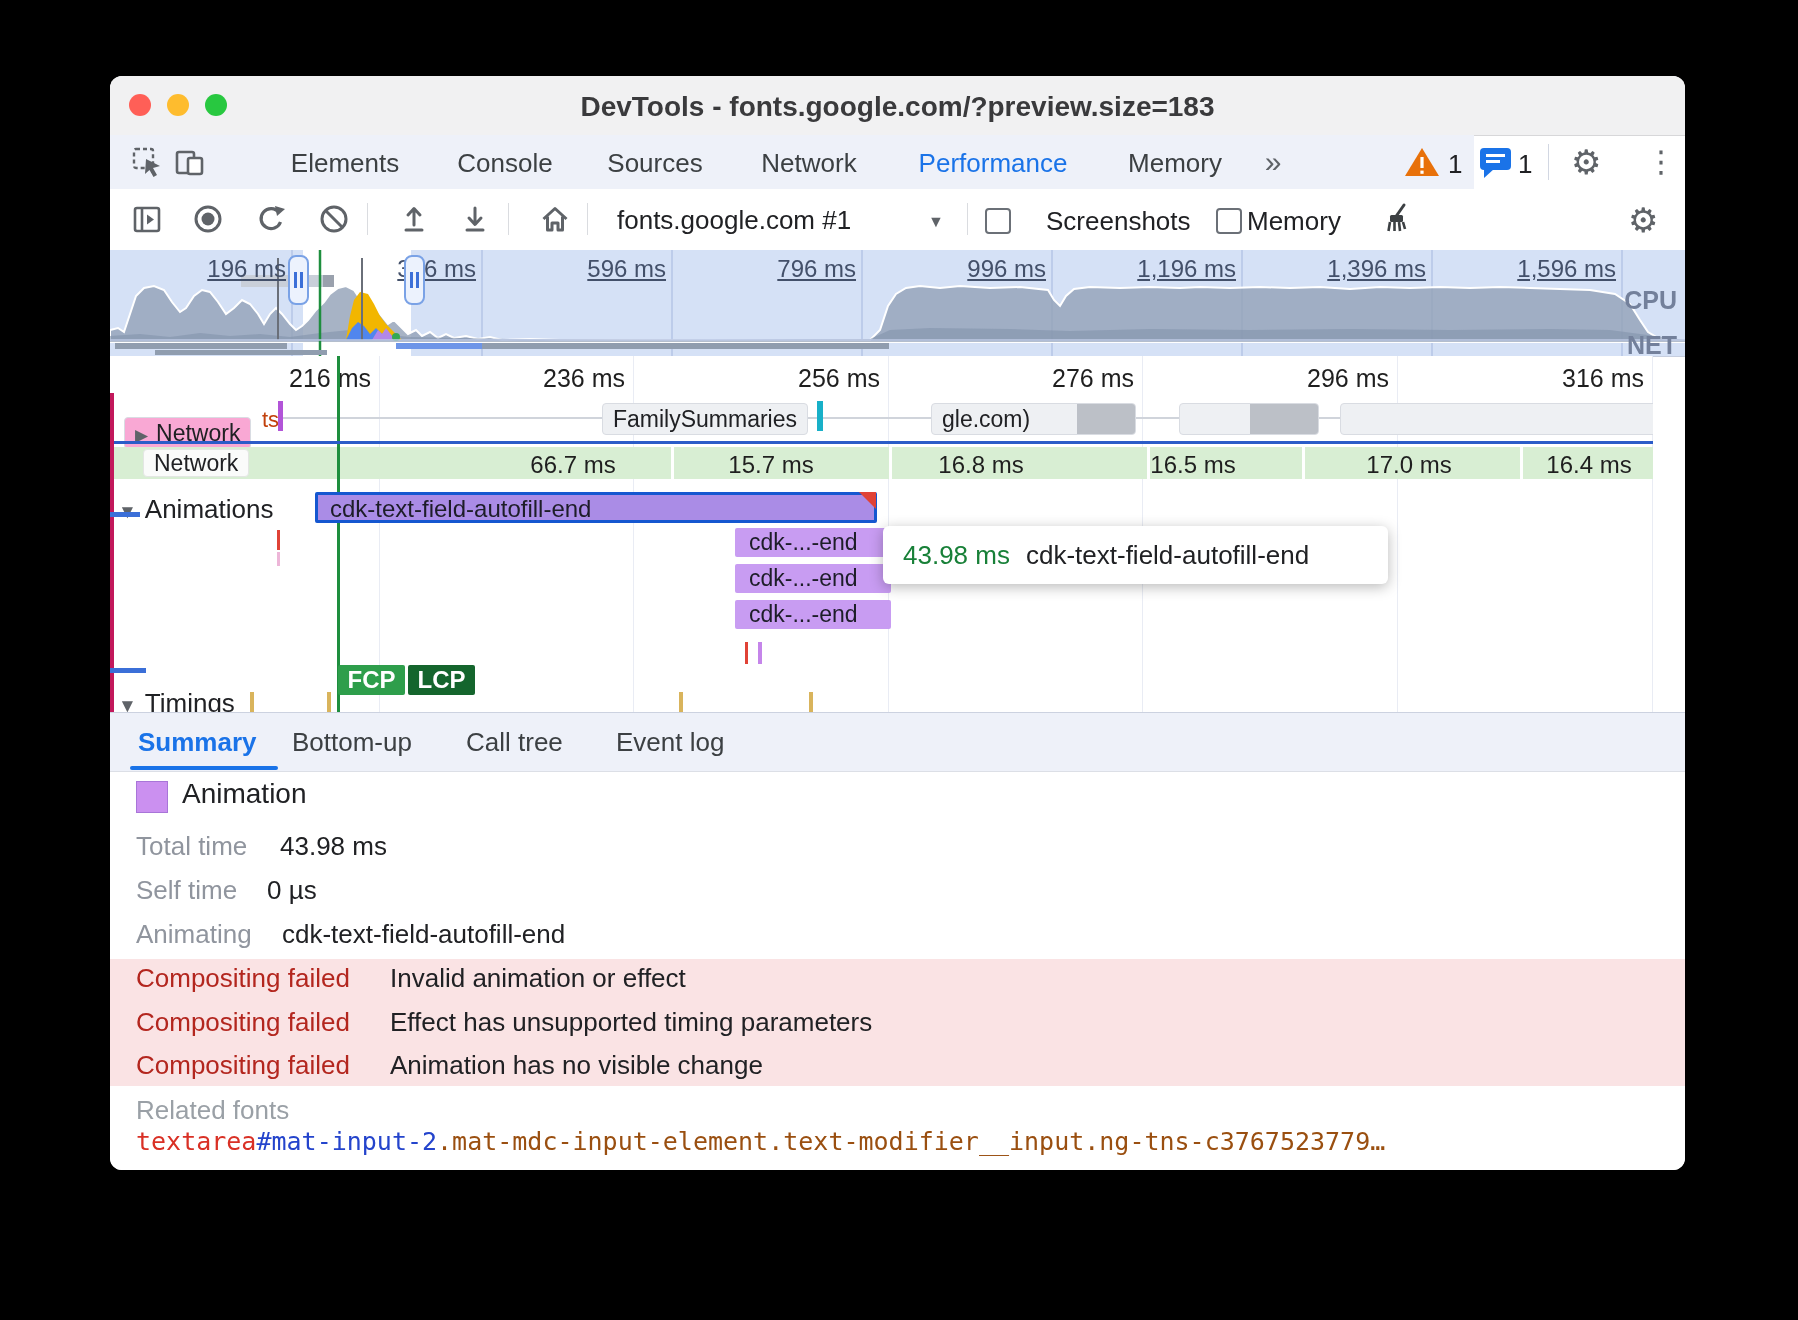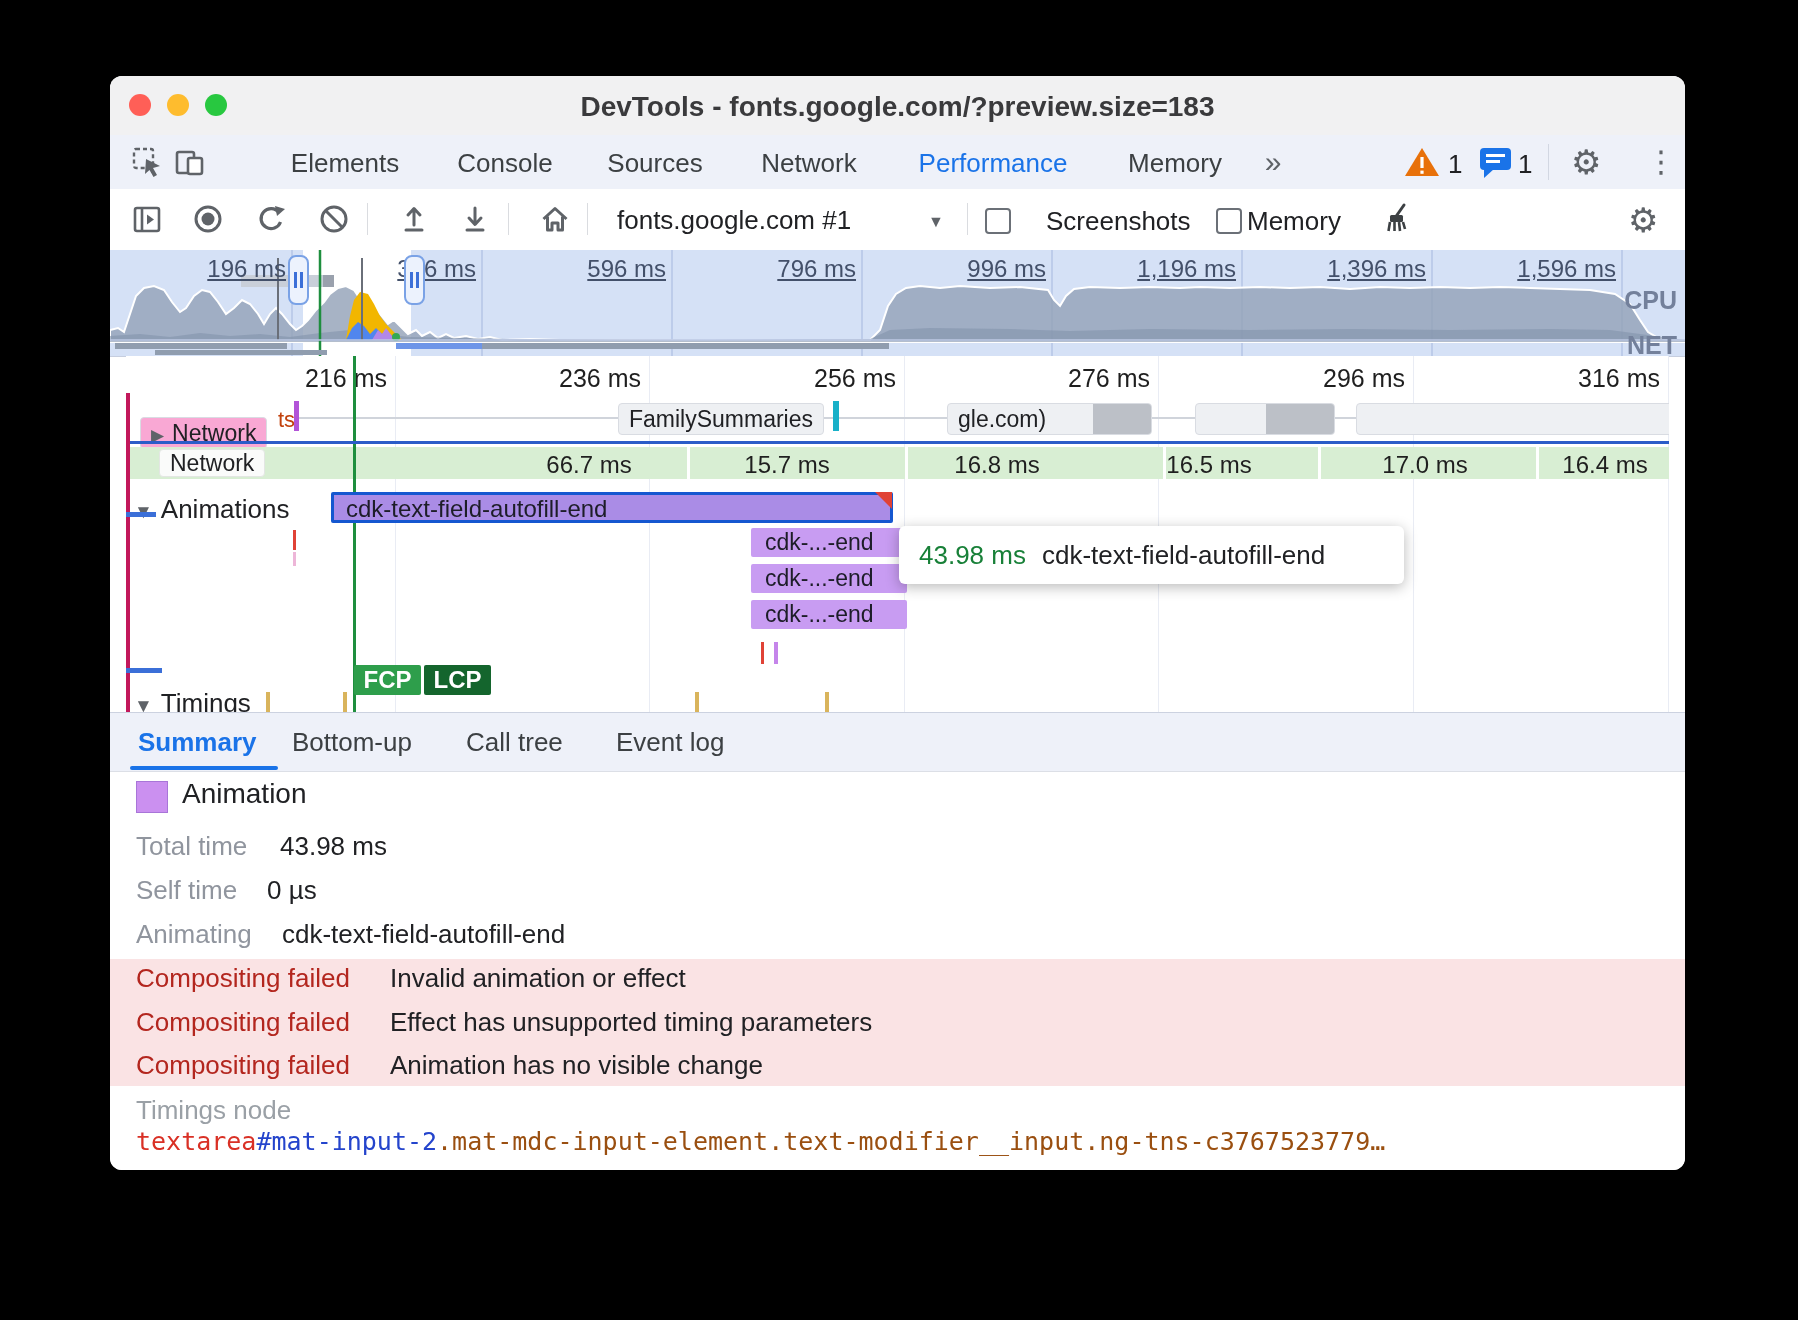--- a/index.html
+++ b/index.html
@@ -3,41 +3,41 @@
 <meta charset="utf-8">
 <style>
   html,body{margin:0;padding:0;background:#000;width:1798px;height:1320px;font-family:"Liberation Sans",sans-serif;-webkit-font-smoothing:antialiased;}
   .a{position:absolute;}
   .win{left:110px;top:76px;width:1575px;height:1094px;background:#fff;border-radius:12px;overflow:hidden;box-shadow:0 20px 70px rgba(0,0,0,.6);}
   
   .titlebar{left:0;top:0;width:1575px;height:59px;background:#f1f1f2;border-bottom:1px solid #d7d7d9;}
   .light{width:22px;height:22px;border-radius:50%;top:18px;}
   .title{width:100%;text-align:center;top:15px;font-size:28px;font-weight:600;color:#3a3a3c;}
   
-  .tabbar{left:0;top:59px;width:1575px;height:54px;background:#eef1f9;border-bottom:1px solid #0ea5e9;}
+  .tabbar{left:0;top:59px;width:1364px;height:54px;background:#eef1f9;border-bottom:1px solid #0ea5e9;}
   .tab{top:13px;font-size:26px;color:#3c4043;transform:translateX(-50%);white-space:nowrap;}
   .tab.active{color:#1a73e8;}
   .glyph{color:#5f6368;}
   .count{top:14px;font-size:26px;color:#202124;}
   .vdiv{width:1px;background:#d2d7e2;}
   
   .toolbar{left:0;top:113px;width:1575px;height:61px;background:#fff;border-bottom:1px solid #dfe3ec;}
   .ticon{top:14px;width:32px;height:32px;}
   .tsep{top:14px;height:32px;width:1px;background:#dadce0;}
   .profile{top:16px;font-size:26px;color:#202124;white-space:nowrap;}
   .checkbox{top:19px;width:22px;height:22px;border:2.5px solid #6b7077;border-radius:4px;background:#fff;}
   .cblabel{top:17px;font-size:26px;color:#202124;}
   
   .overview{left:0;top:174px;width:1575px;height:106px;background:#d5e1f6;border-bottom:1px solid #c6cedf;overflow:hidden;}
   .ovlabel{top:5px;width:144px;text-align:right;font-size:24px;color:#43506a;text-decoration:underline;}
   .handle{top:5px;width:17px;height:46px;background:#ecf2fd;border:2px solid #7aa2e6;border-radius:8px;display:flex;align-items:center;justify-content:center;gap:3px;}
   .handle i{display:block;width:3px;height:16px;background:#3b6fd8;}
   .cornerlbl{font-size:25px;font-weight:bold;color:#73809b;}
   
-  .flame{left:16px;top:280px;width:1543px;height:356px;background:#fff;overflow:hidden;}
+  .flame{left:0;top:280px;width:1543px;height:356px;background:#fff;overflow:hidden;}
   .grid{top:0;width:1px;height:356px;background:#e9ecf4;}
   .rlabel{top:8px;width:140px;text-align:right;font-size:25px;color:#1f1f1f;}
   .pill{height:30px;background:#eef0f3;border:1px solid #d9dce2;border-radius:4px;font-size:23px;color:#202124;line-height:30px;padding:0 10px;white-space:nowrap;overflow:hidden;}
   .disc{color:#5f6368;font-size:17px;margin-right:8px;}
   .frameband{left:0;top:91px;width:1575px;height:32px;background:#d8eed3;}
   .fbound{top:0;width:3px;height:32px;background:#fff;}
   .fval{top:4px;font-size:24px;color:#1f1f1f;transform:translateX(-50%);}
   .abar{background:#aa8ce6;border-radius:2px;font-size:24px;color:#1d1d28;overflow:hidden;white-space:nowrap;}
   .tooltip{background:#fff;border-radius:6px;box-shadow:0 3px 14px rgba(0,0,0,.28);display:flex;align-items:center;padding:0 20px;z-index:30;}
   .badge{top:309px;height:30px;width:67px;color:#fff;font-weight:bold;font-size:24px;text-align:center;line-height:30px;border-radius:2px;}
@@ -326,19 +326,19 @@
 
     <div class="a pinkband">
       <div class="a wlabel" style="left:26px;top:4px;">Compositing failed</div>
       <div class="a sval" style="left:280px;top:4px;">Invalid animation or effect</div>
       <div class="a wlabel" style="left:26px;top:48px;">Compositing failed</div>
       <div class="a sval" style="left:280px;top:48px;">Effect has unsupported timing parameters</div>
       <div class="a wlabel" style="left:26px;top:91px;">Compositing failed</div>
       <div class="a sval" style="left:280px;top:91px;">Animation has no visible change</div>
     </div>
 
-    <div class="a slabel" style="left:26px;top:383px;color:#9aa0a6;">Timings node</div>
+    <div class="a slabel" style="left:26px;top:383px;color:#9aa0a6;">Related fonts</div>
     <div class="a mono" style="left:26px;top:415px;">
       <span class="ntag">textarea</span><span class="nid">#mat-input-2</span><span class="ncls">.mat-mdc-input-element.text-modifier__input.ng-tns-c3767523779…</span>
     </div>
   </div>
 
 </div>
 
 </body></html>

